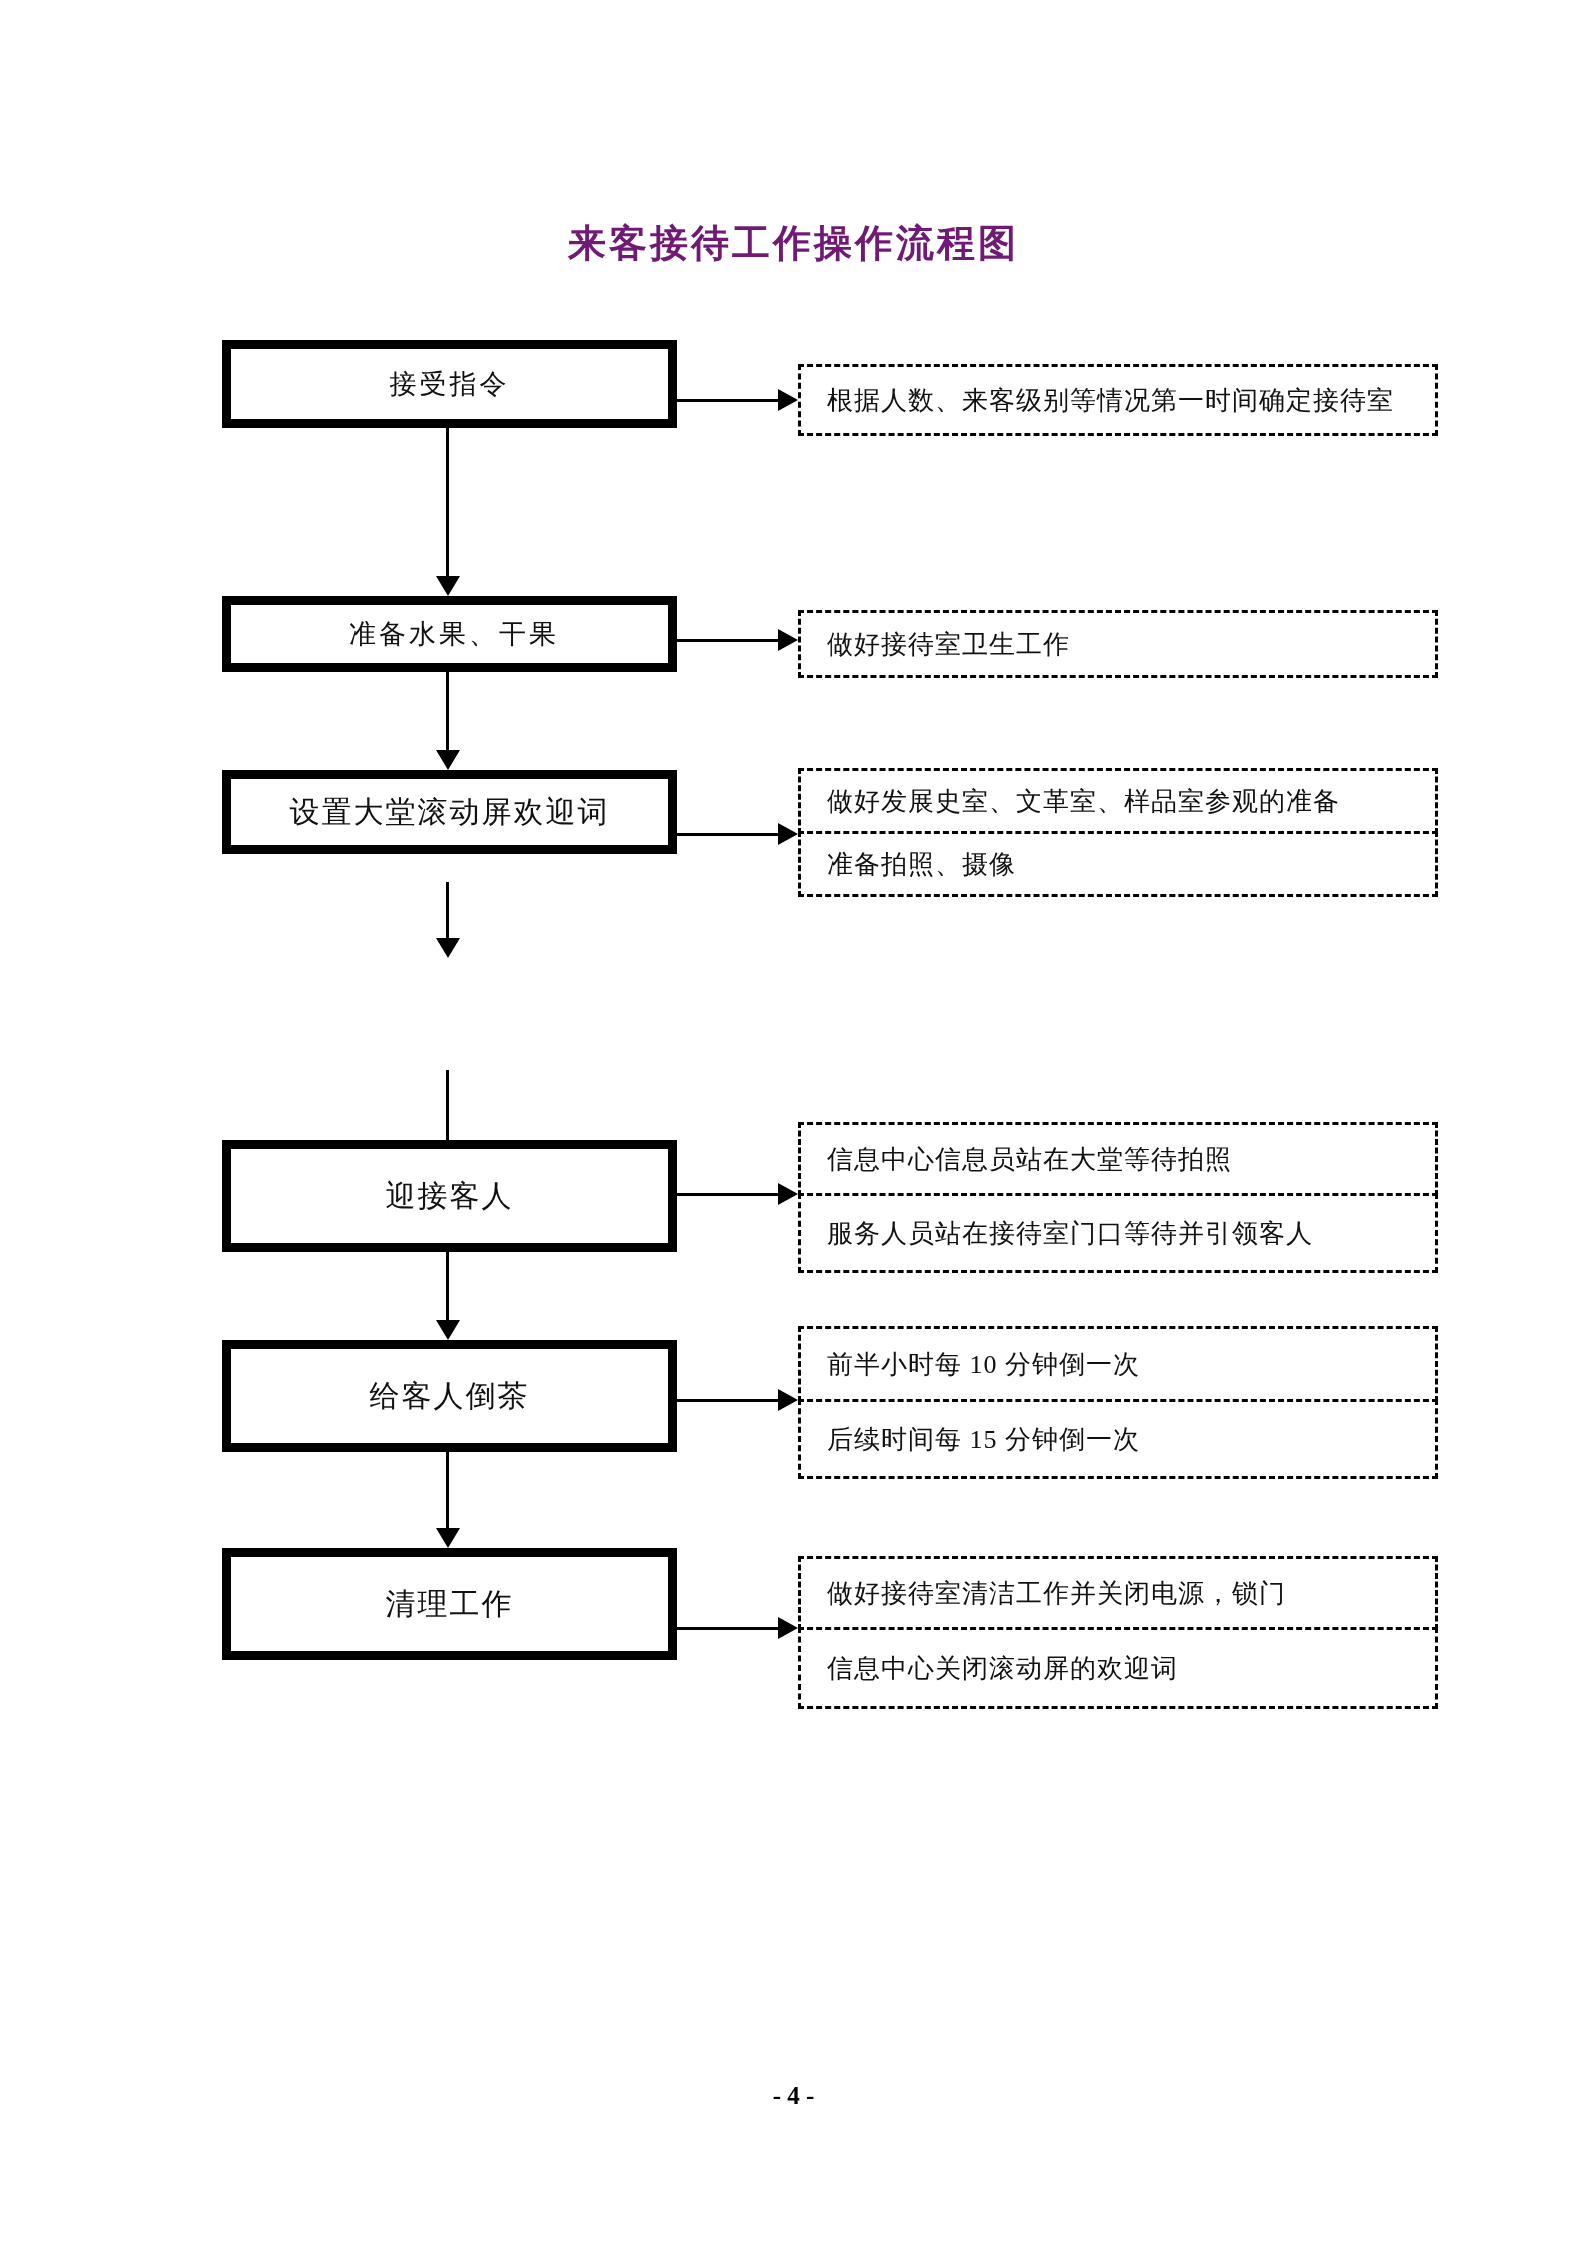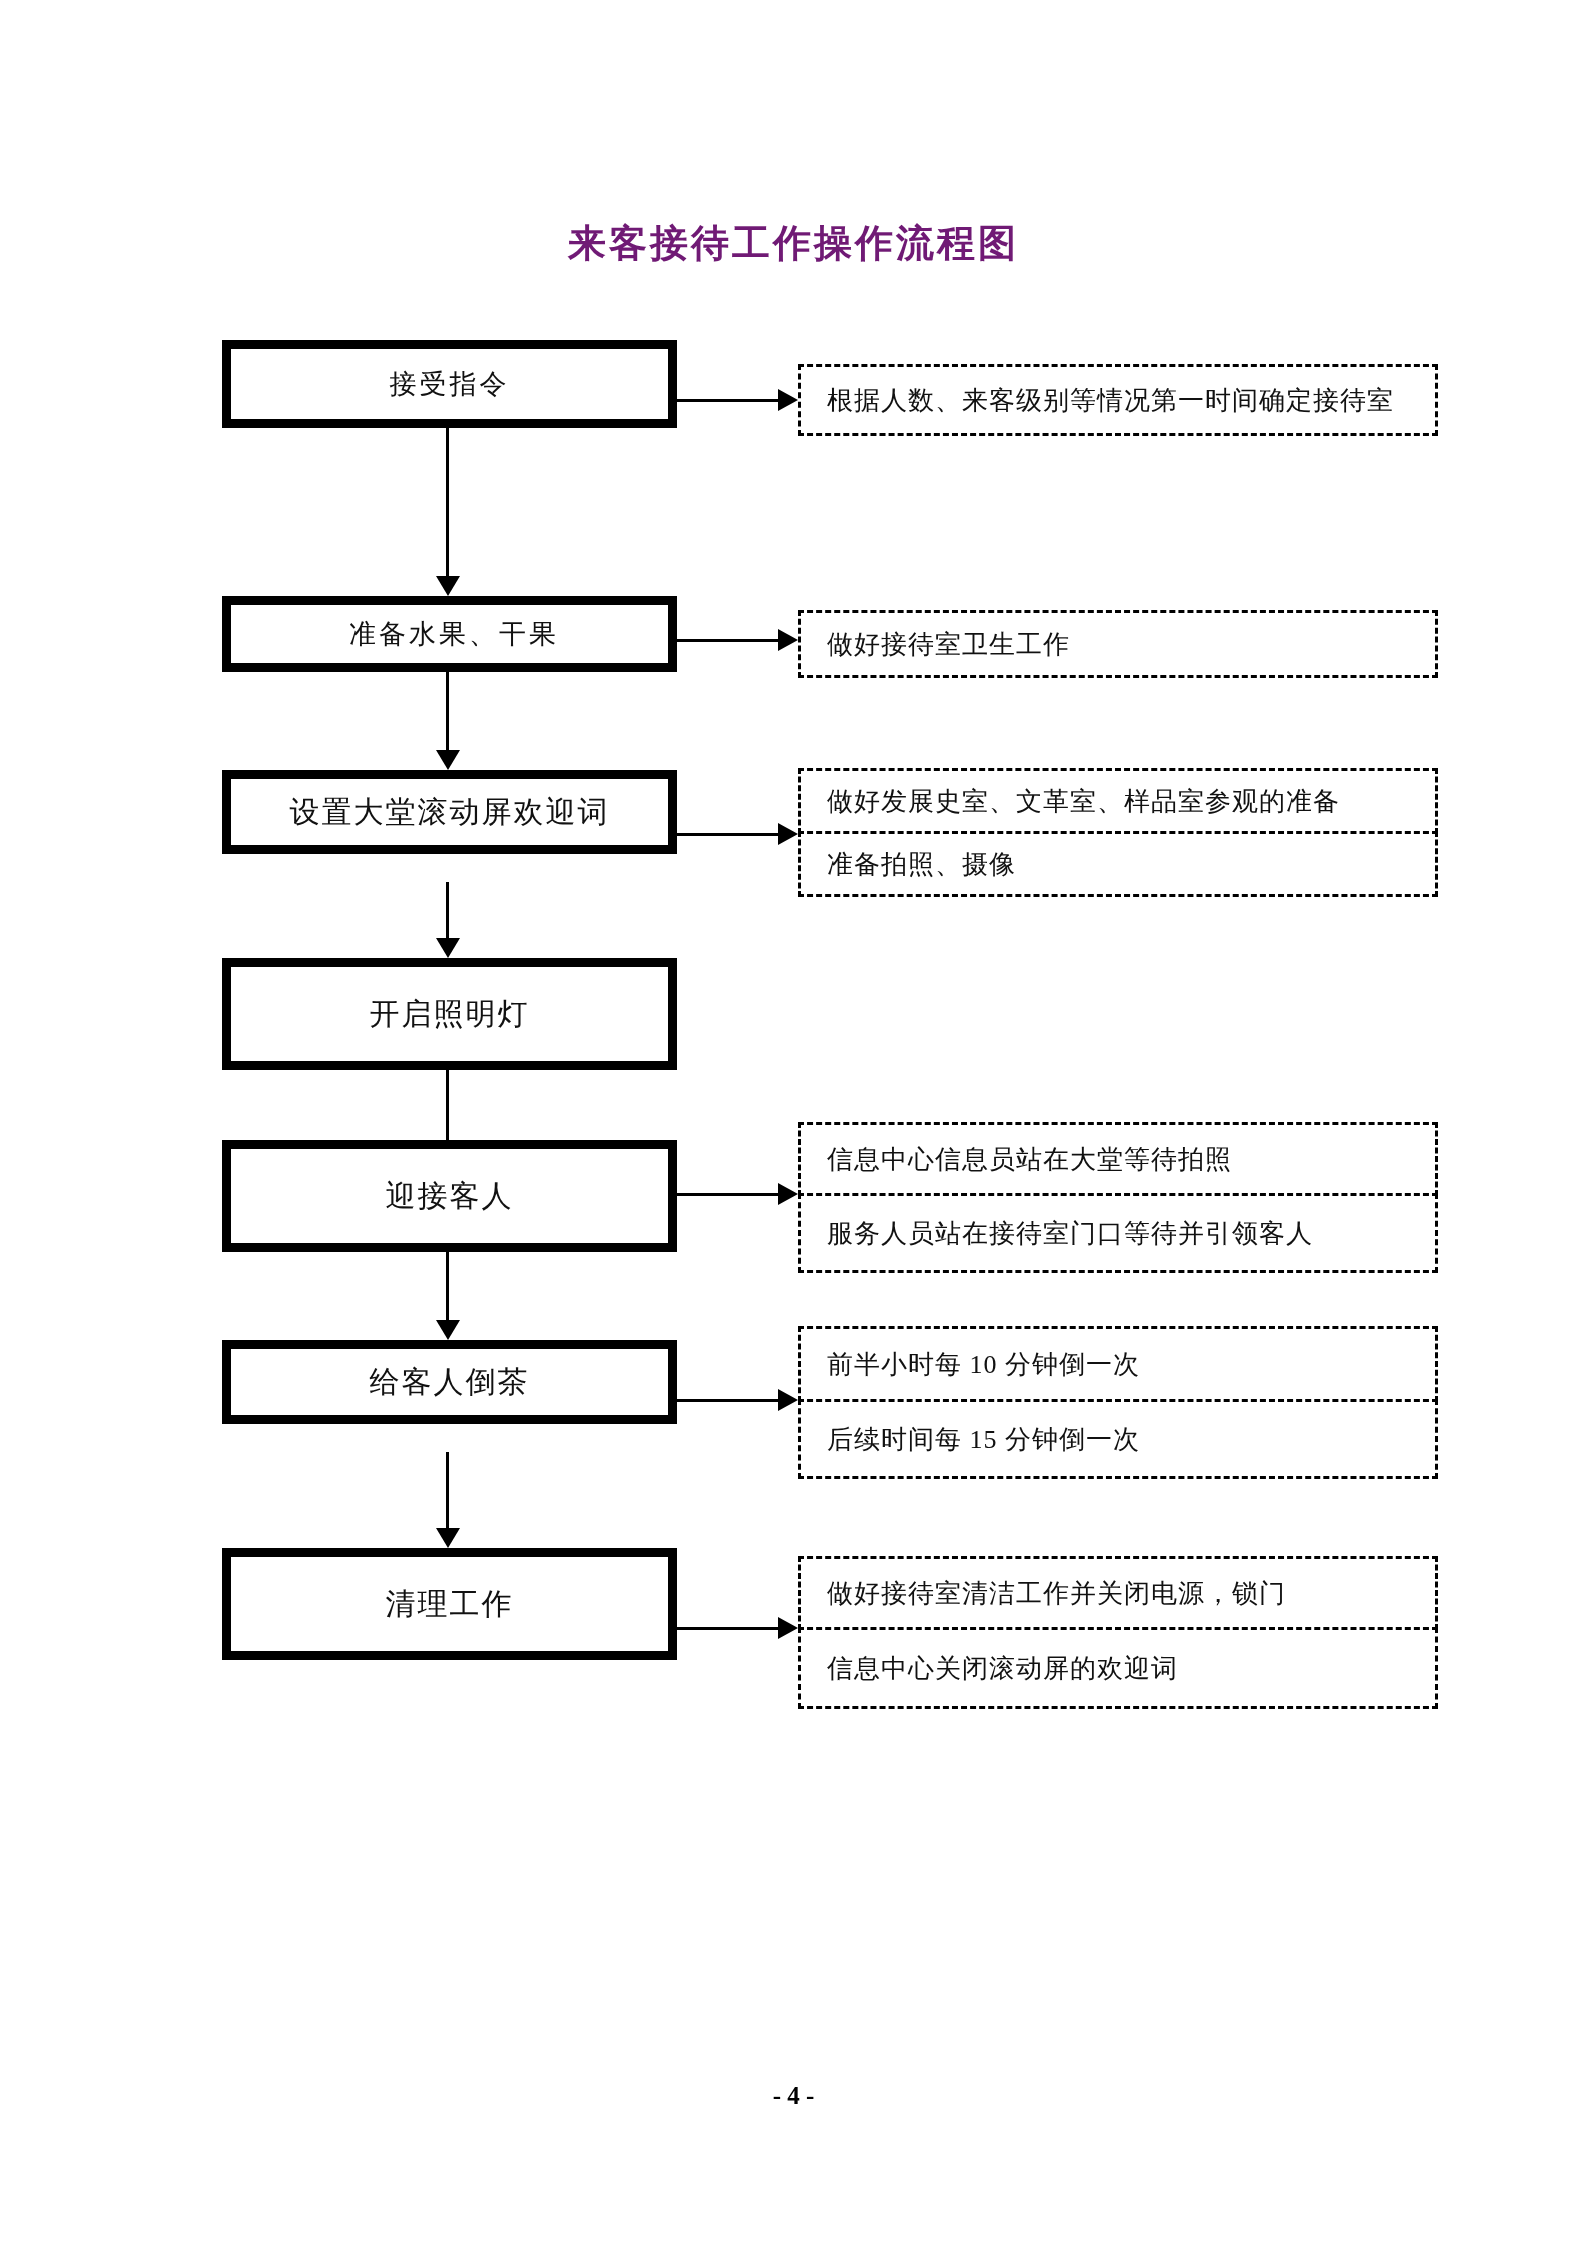--- a/index.html
+++ b/index.html
@@ -100,42 +100,39 @@
     <div class="ann-row" style="height:66px;">
       <span>做好发展史室、文革室、样品室参观的准备</span>
     </div>
     <div class="ann-row" style="height:66px;">
       <span>准备拍照、摄像</span>
     </div>
   </div>
   <div class="vline" style="top:882px;height:56px;"></div>
   <div class="arrow-down" style="top:938px;"></div>
 
-  <div class="step lg" style="top:958px;height:112px;">
-    <span>开启照明灯</span>
-  </div>
   <div class="vline" style="top:1070px;height:70px;"></div>
 
   <div class="step lg" style="top:1140px;height:112px;">
     <span>迎接客人</span>
   </div>
   <div class="hline" style="top:1193px;"></div>
   <div class="arrow-right" style="top:1183px;"></div>
   <div class="ann" style="top:1122px;">
     <div class="ann-row" style="height:74px;">
       <span>信息中心信息员站在大堂等待拍照</span>
     </div>
     <div class="ann-row" style="height:80px;">
       <span>服务人员站在接待室门口等待并引领客人</span>
     </div>
   </div>
   <div class="vline" style="top:1252px;height:68px;"></div>
   <div class="arrow-down" style="top:1320px;"></div>
 
-  <div class="step lg" style="top:1340px;height:84px;">
+  <div class="step lg" style="top:1340px;height:112px;">
     <span>给客人倒茶</span>
   </div>
   <div class="hline" style="top:1399px;"></div>
   <div class="arrow-right" style="top:1389px;"></div>
   <div class="ann" style="top:1326px;">
     <div class="ann-row" style="height:76px;">
       <span>前半小时每 10 分钟倒一次</span>
     </div>
     <div class="ann-row" style="height:80px;">
       <span>后续时间每 15 分钟倒一次</span>

